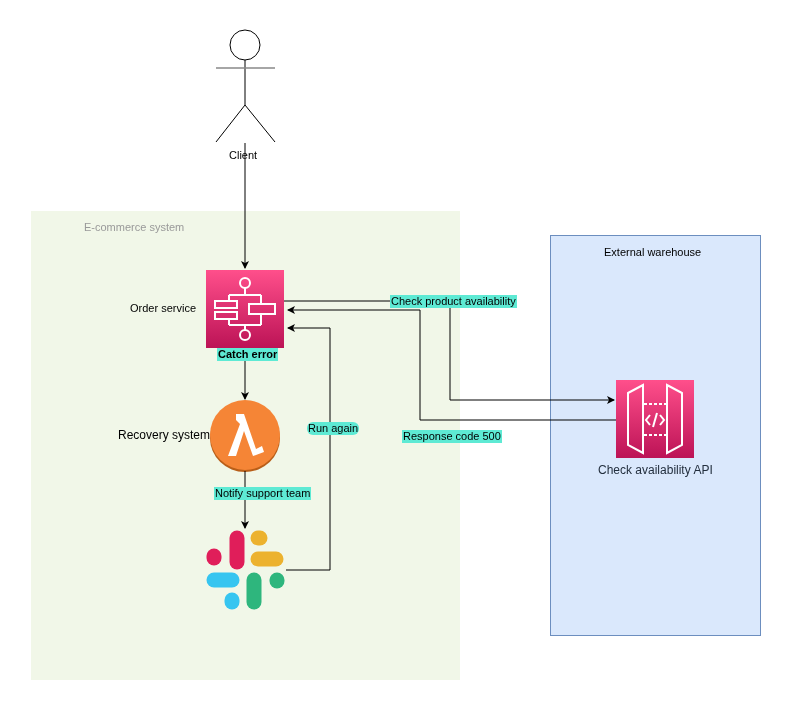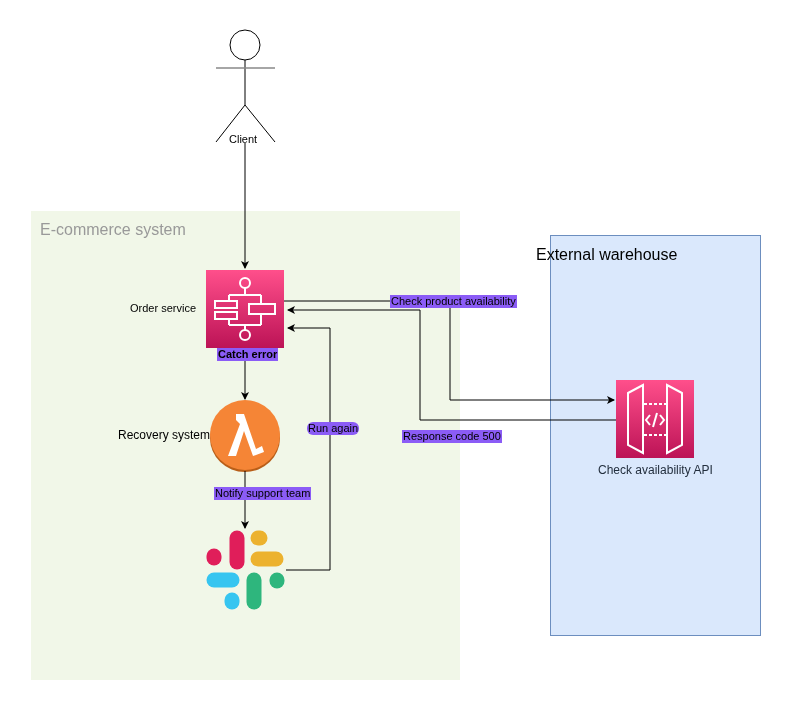--- a/index.html
+++ b/index.html
@@ -1,21 +1,21 @@
 <!DOCTYPE html>
 <html><head>
 <meta charset="utf-8">
 <style>
   html, body { margin:0; padding:0; background:#ffffff; }
   body { width:791px; height:711px; position:relative; overflow:hidden;
          font-family:"Liberation Sans", sans-serif; }
   #canvas { position:absolute; left:0; top:0; width:791px; height:711px; }
   .lbl { position:absolute; font-size:11px; color:#000; white-space:nowrap; line-height:13px; }
-  .lbl.bg { background:#8b5cf6; padding:0 1px; }
-  .group-title { position:absolute; font-size:16px; white-space:nowrap; }
+  .lbl.bg { background:#5eead4; padding:0 1px; }
+  .group-title { position:absolute; font-size:11px; white-space:nowrap;margin-left:44px; }
 </style>
 </head>
 <body>
 
 <svg id="canvas" viewBox="0 0 791 711" xmlns="http://www.w3.org/2000/svg">
   <defs>
     <linearGradient id="pinkGrad" x1="0" y1="0" x2="0" y2="1">
       <stop offset="0" stop-color="#ff4f8b"></stop>
       <stop offset="1" stop-color="#bc1356"></stop>
     </linearGradient>
@@ -96,23 +96,23 @@
       <line x1="644" y1="404" x2="666" y2="404" stroke-dasharray="3,2"></line>
       <line x1="644" y1="435" x2="666" y2="435" stroke-dasharray="3,2"></line>
       <path d="M650 415 L646 420 L650 425"></path>
       <path d="M660 415 L664 420 L660 425"></path>
       <line x1="657" y1="413" x2="653" y2="427"></line>
     </g>
   </g>
 </svg>
 
 <div class="group-title" style="left:40px; top:221px; color:#999999;">E-commerce system</div>
-<div class="group-title" style="left:536px; top:246px; color:#000;">External warehouse</div>
+<div class="group-title" style="left:560px; top:246px; color:#000;">External warehouse</div>
 
-<div class="lbl" style="left:229px; top:133px;text-align:right;">Client</div>
+<div class="lbl" style="left:229px; top:149px;text-align:right;">Client</div>
 <div class="lbl" style="left:130px; top:302px;">Order service</div>
 <div class="lbl" style="left:118px; top:429px; font-size:12px;text-align:center;">Recovery system</div>
 <div class="lbl" style="left:598px; top:464px; color:#232f3e; font-size:12px;">Check availability API</div>
 
 <div class="lbl bg" style="left:217px; top:348px;font-weight:bold;">Catch error</div>
 <div class="lbl bg" style="left:214px; top:487px;">Notify support team</div>
 <div class="lbl bg" style="left:307px; top:422px;border-radius:6px;">Run again</div>
 <div class="lbl bg" style="left:390px; top:295px;">Check product availability</div>
 <div class="lbl bg" style="left:402px; top:430px;">Response code 500</div>
 

